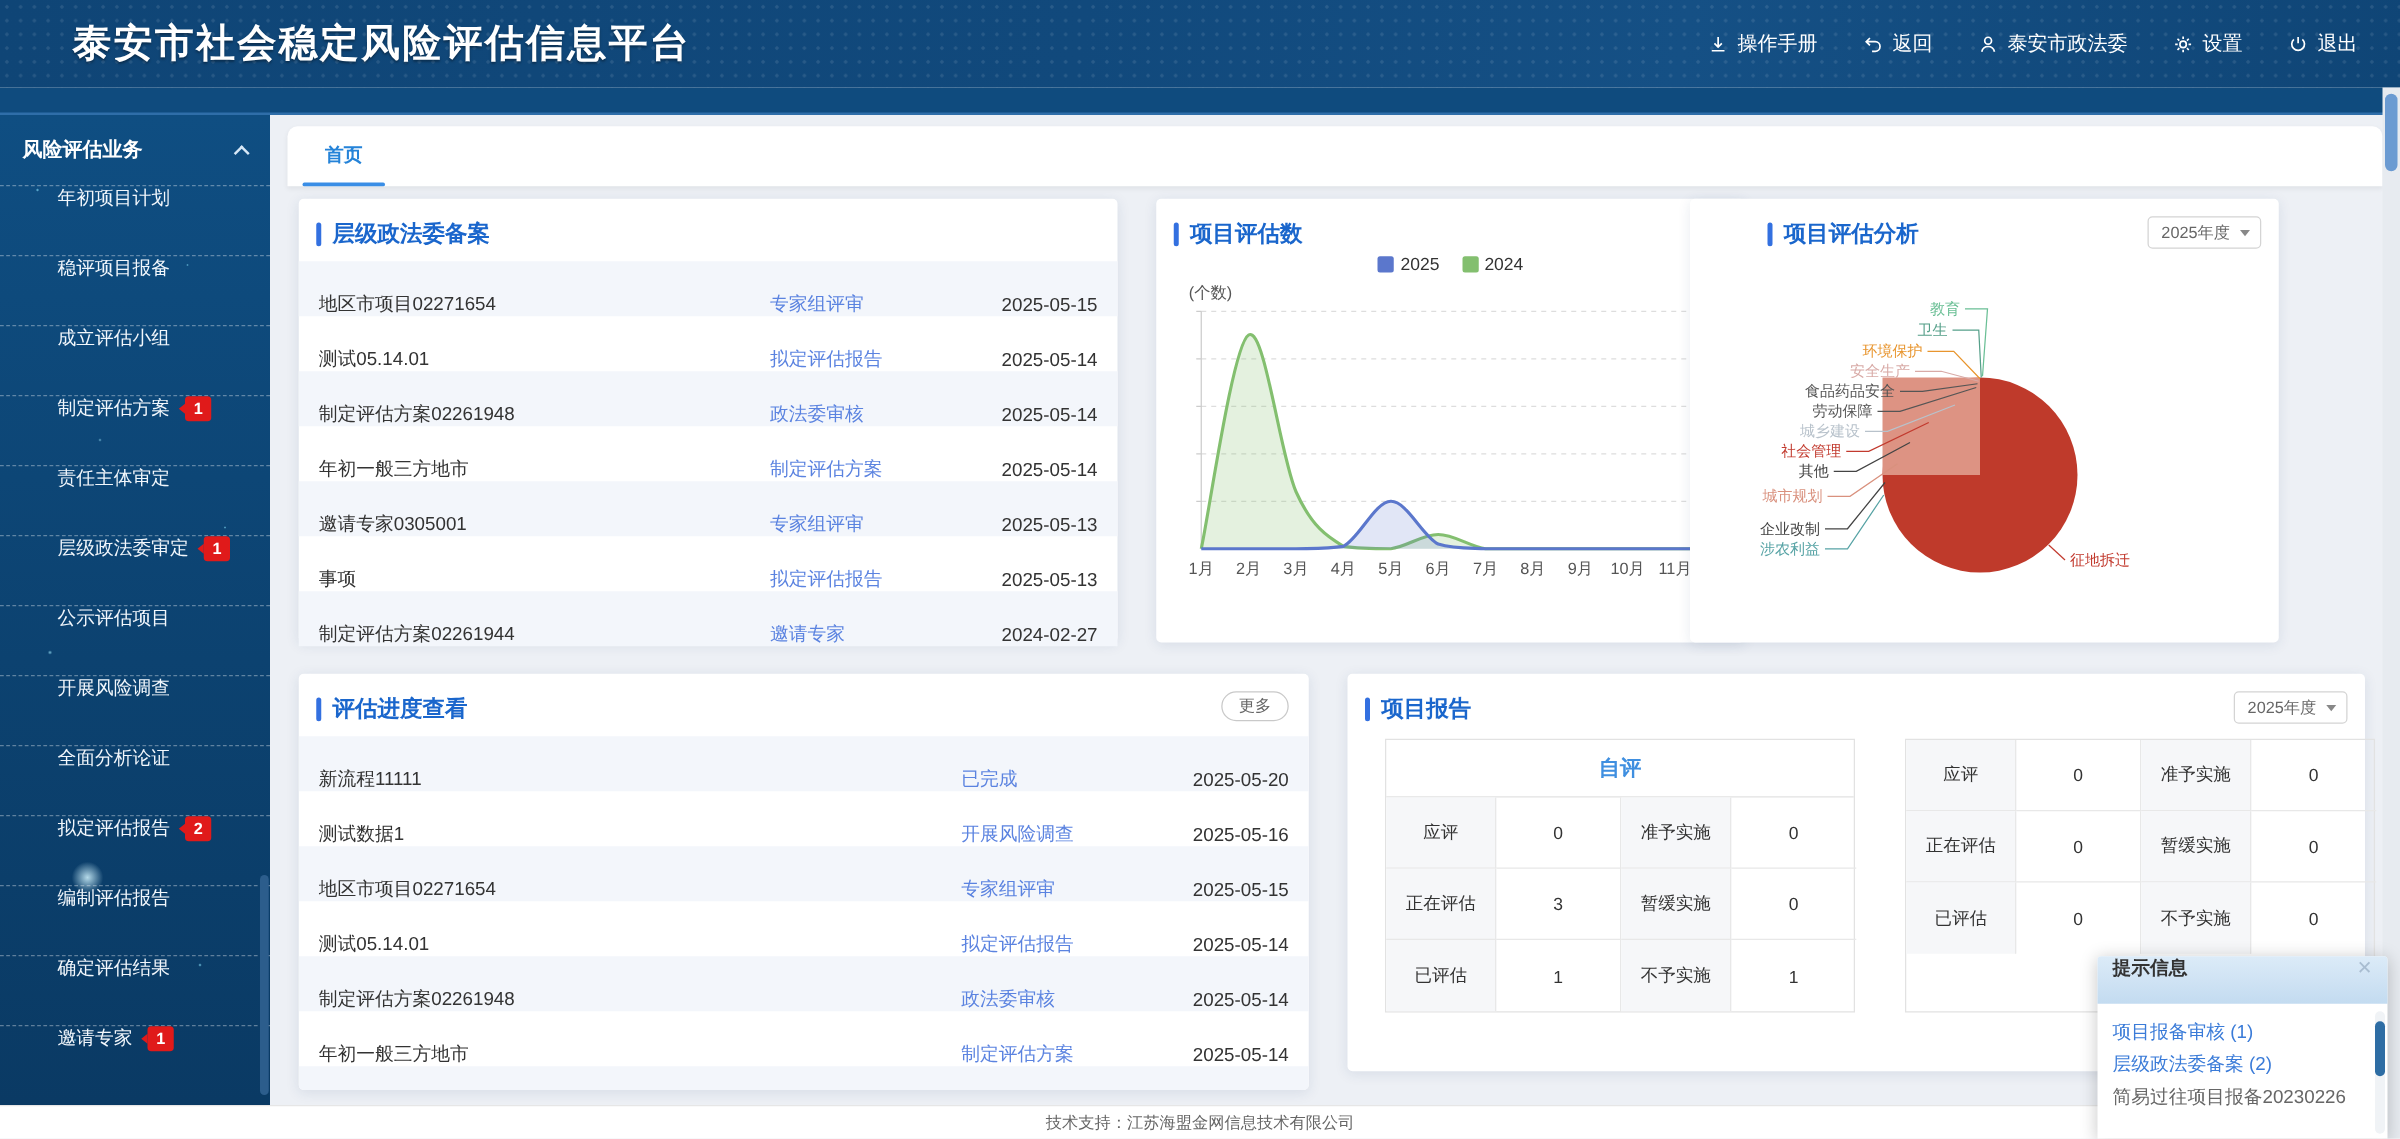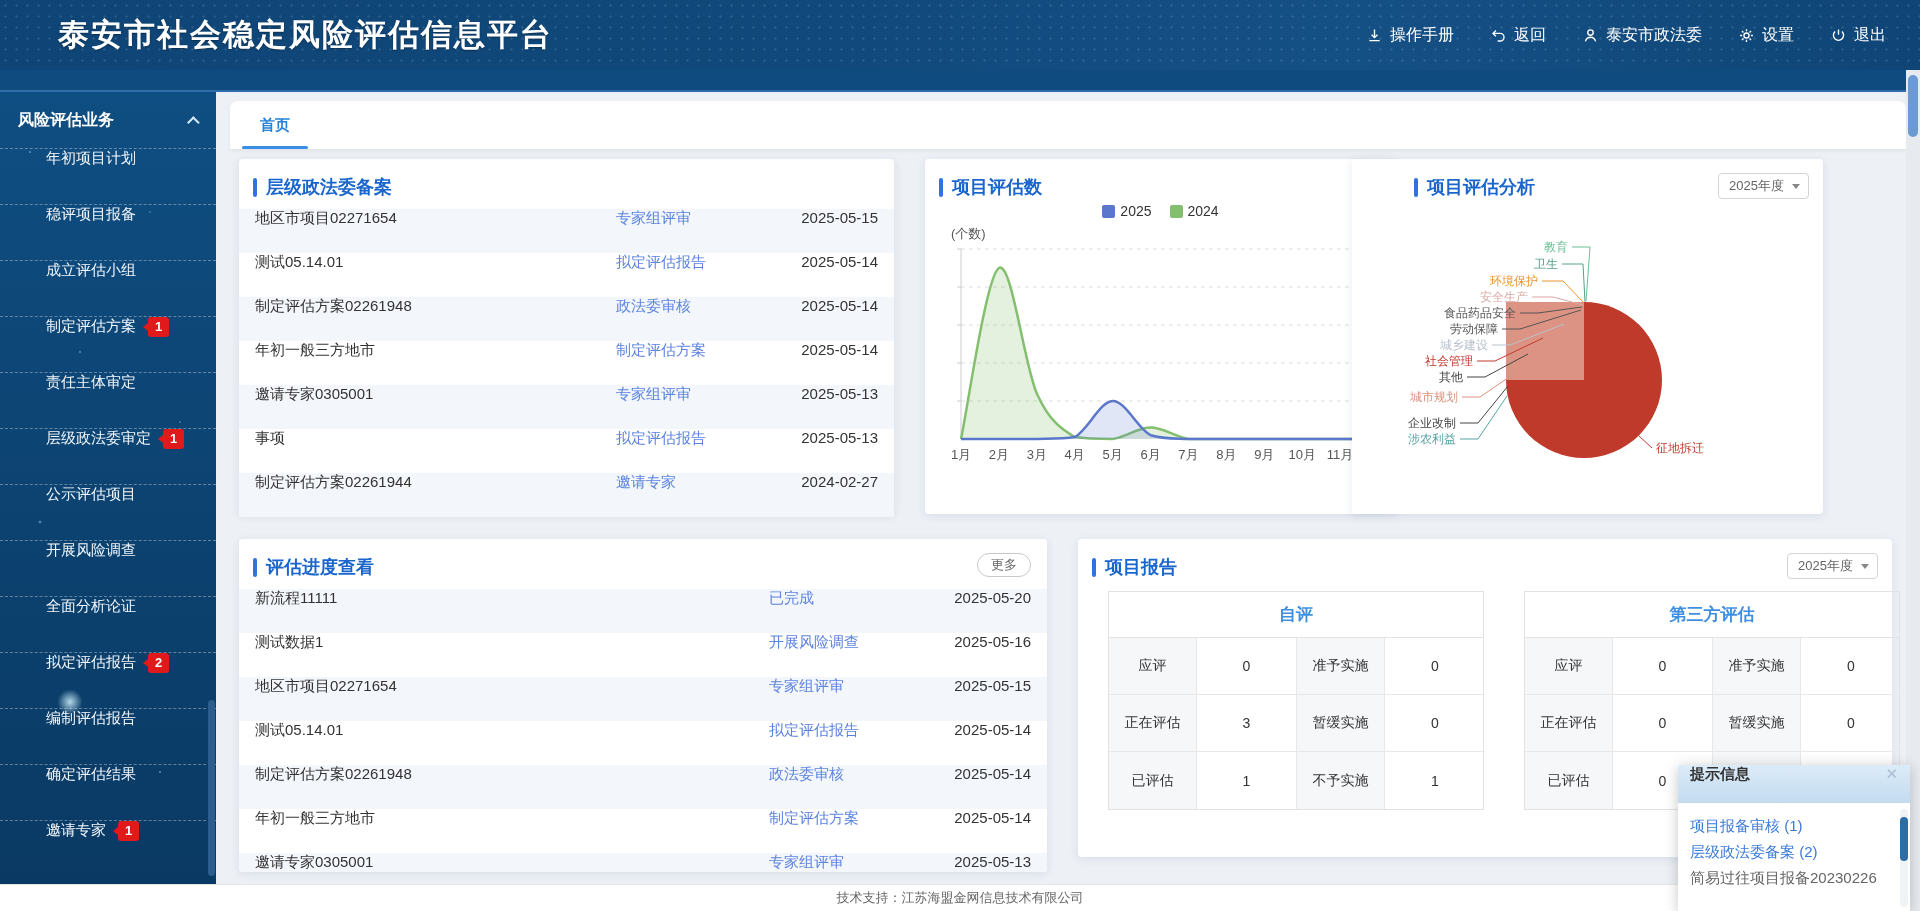--- a/index.html
+++ b/index.html
@@ -51,21 +51,21 @@
 
   .card{ position:absolute; background:#fff; border-radius:4px; box-shadow:0 2px 10px rgba(30,60,110,.10);}
   .card-head{ display:flex; align-items:center; padding:16px 14px 8px 14px;}
   .card-head .bar{ width:4px; height:19px; background:#3370e0; border-radius:2px; margin-right:9px;}
   .card-head h3{ font-size:18px; color:#1a66cc; font-weight:bold;}
   .year-select{ position:absolute; right:14px; top:14px; border:1px solid #d4d4d4; border-radius:4px; color:#666; font-size:13px; padding:3px 24px 3px 10px; background:#fff; cursor:pointer;}
   .year-select:after{ content:""; position:absolute; right:8px; top:10px; border-left:4px solid transparent; border-right:4px solid transparent; border-top:5px solid #888;}
   .more-btn{ position:absolute; right:16px; top:14px; border:1px solid #c9c9c9; border-radius:12px; color:#666; font-size:13px; padding:2px 13px; background:#fff; cursor:pointer;}
 
   .rows{ padding:2px 0 0 0;}
-  .row{ display:flex; align-items:flex-start; height:44px; padding:0 16px; font-size:15px; color:#333;}
+  .row{ display:flex; align-items:flex-end; height:44px; padding:0 16px; font-size:15px; color:#333;}
   .row:nth-child(odd){ background:#f3f6fb;}
   .r-name{ flex:1; white-space:nowrap; overflow:hidden;}
   .r-action{ width:158px; color:#5b83e0; cursor:pointer; text-decoration:none;}
   .r-date{ width:104px; text-align:right; color:#333;}
 
   #card-todo{ left:239px; top:159px; width:655px; height:355px;}
   #card-chart{ left:925px; top:159px; width:471px; height:355px;}
   #card-pie{ left:1352px; top:159px; width:471px; height:355px;padding-left:48px;}
   #card-progress{ left:239px; top:539px; width:808px; height:333px; overflow:hidden;}
   #card-report{ left:1078px; top:539px; width:814px; height:318px;}
@@ -394,21 +394,20 @@
           <span class="cell">3</span>
           <span class="cell lbl">暂缓实施</span>
           <span class="cell">0</span>
           <span class="cell lbl">已评估</span>
           <span class="cell">1</span>
           <span class="cell lbl">不予实施</span>
           <span class="cell">1</span>
         </div>
       </div>
       <div class="rtable">
-        <div class="rt-head">第三方评估</div>
         <div class="rt-grid">
           <span class="cell lbl">应评</span>
           <span class="cell">0</span>
           <span class="cell lbl">准予实施</span>
           <span class="cell">0</span>
           <span class="cell lbl">正在评估</span>
           <span class="cell">0</span>
           <span class="cell lbl">暂缓实施</span>
           <span class="cell">0</span>
           <span class="cell lbl">已评估</span>

